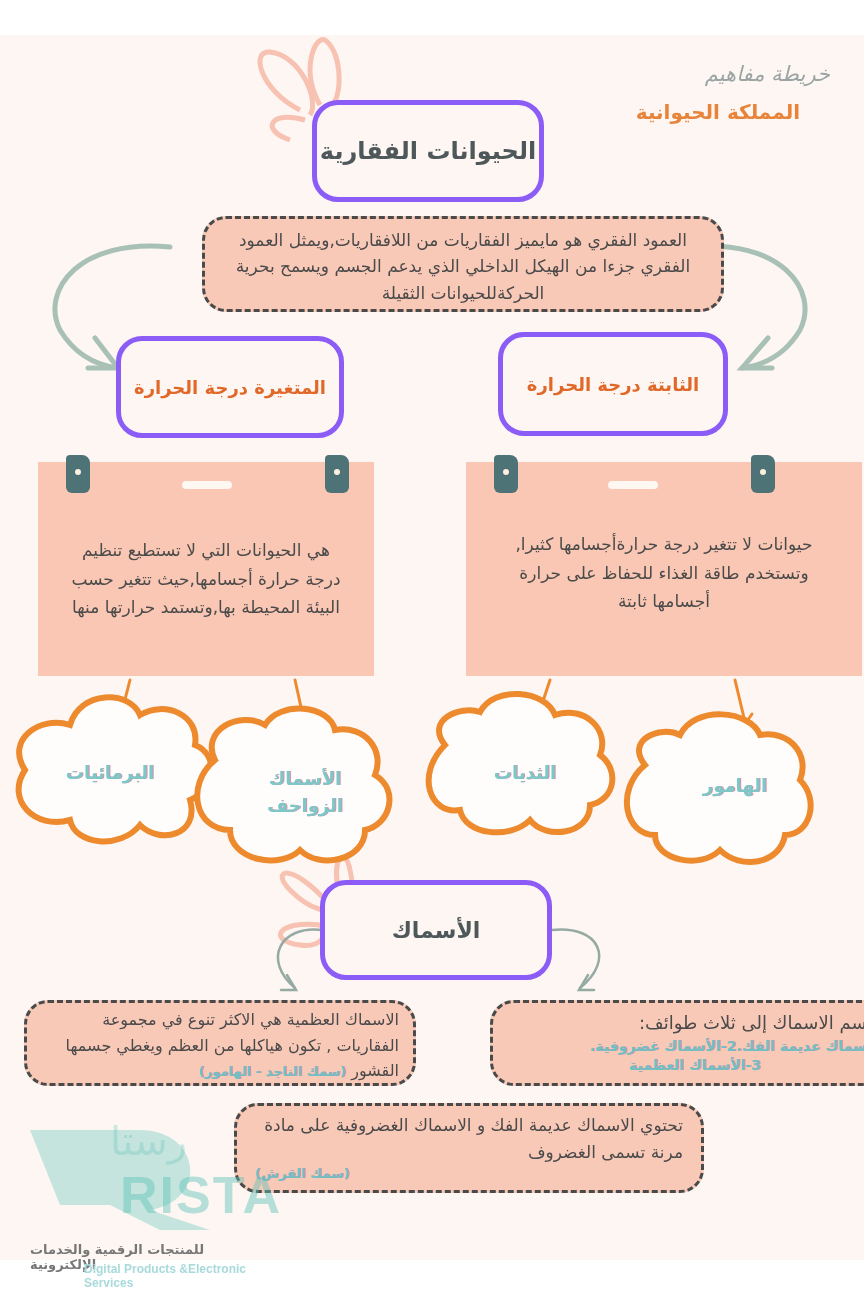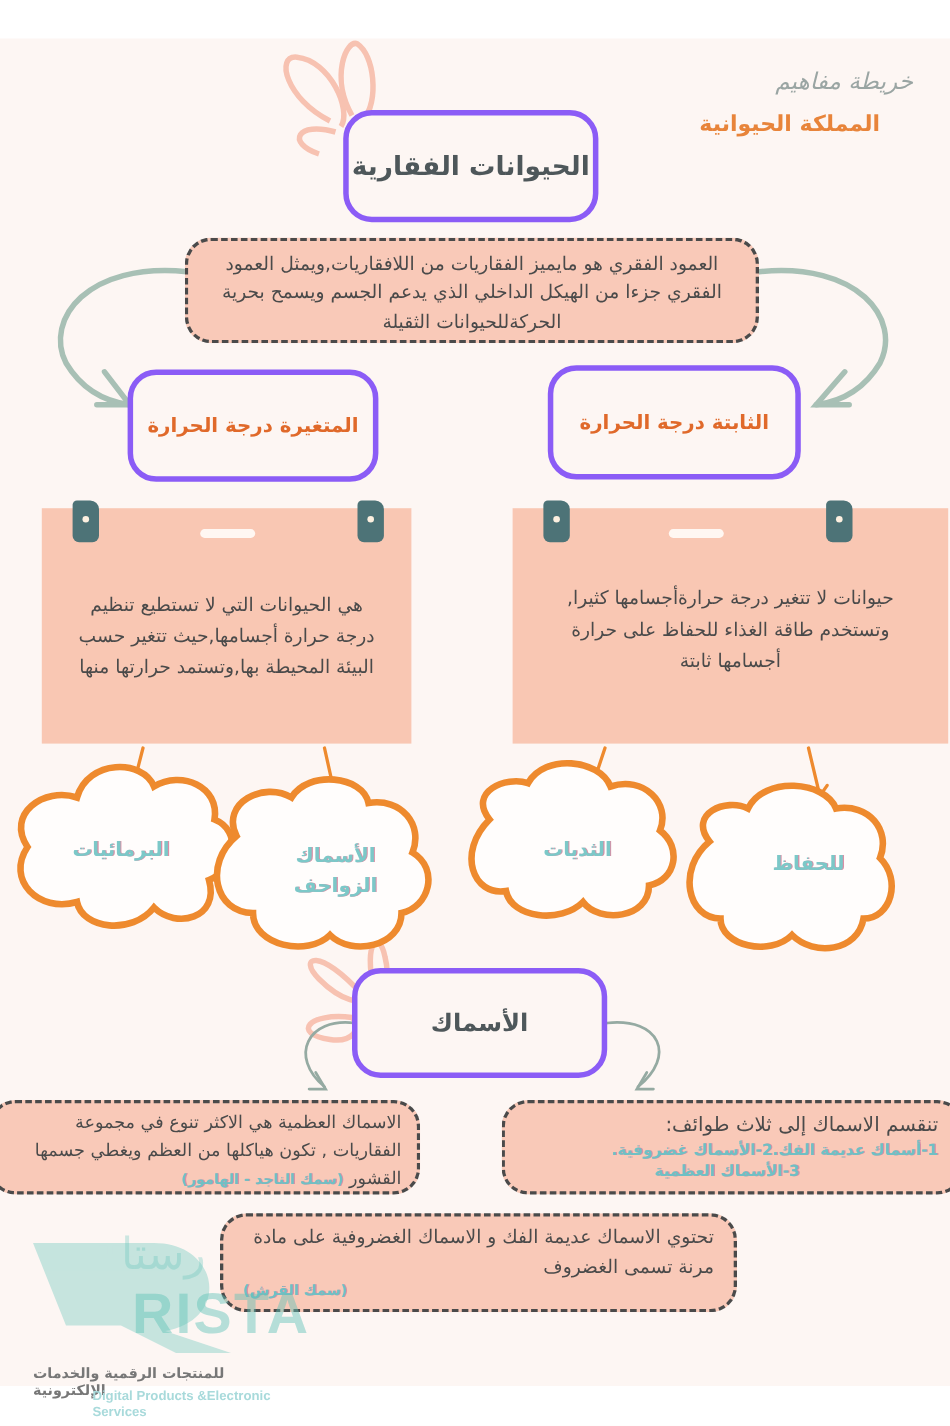--- a/index.html
+++ b/index.html
@@ -10,21 +10,21 @@
     .rtl { direction: rtl; }
     svg.deco { position: absolute; left: 0; top: 0; width: 864px; height: 1296px; pointer-events: none; }
 
     .hdr-sub { left: 640px; top: 62px; width: 190px; text-align: right; color: #9aa5a3; font-size: 21px; font-style: italic; letter-spacing: 1px; }
     .hdr-title { left: 600px; top: 100px; width: 200px; text-align: right; color: #e8843a; font-size: 20px; font-weight: bold; }
 
     .node { border: 5px solid #8b5cf6; border-radius: 26px; background: #fdf6f3; display: flex; align-items: center; justify-content: center; text-align: left; }
     .node-title { color: #4e575a; font-weight: bold; font-size: 24px; }
     .node-orange { color: #e0692a; font-weight: bold; font-size: 18px; }
 
-    .dash-box { background: #f9c9b8; border: 3px dashed #4a4a4a; border-radius: 24px; color: #4a4a4a; font-size: 17px; line-height: 1.55; text-align: center; }
+    .dash-box { background: #f9c9b8; border: 3px dashed #4a4a4a; border-radius: 24px; color: #4a4a4a; font-size: 17px; line-height: 1.55; text-align: center; margin-left: 34px; }
 
     .note { background: #f9c7b3; color: #4a4a4a; font-size: 17px; line-height: 1.7; text-align: center; display: flex; align-items: center; }
     .clip { position: absolute; width: 24px; height: 38px; background: #4d7377; border-radius: 4px 8px 6px 6px; }
     .clip::after { content: ""; position: absolute; left: 9px; top: 14px; width: 6px; height: 6px; border-radius: 50%; background: #fdf0e0; }
     .bar { position: absolute; width: 50px; height: 8px; background: #fff7f2; border-radius: 4px; }
 
     .cloud-label { color: #7cc8c8; font-weight: bold; font-size: 18px; text-align: center; text-shadow: 1px 0 0 #d98fa6; }
 
     .teal-text { color: #6fc0c4; font-weight: bold; text-shadow: 1px 0 0 #d98fa6; }
     .logo-ar { left: 30px; top: 1242px; width: 240px; text-align: left; color: #777; font-size: 13px; font-weight: bold; }
@@ -122,21 +122,21 @@
 <div class="abs note rtl" style="left:466px; top:462px; width:396px; height:214px; padding:30px 36px 22px;">
   <span>حيوانات لا تتغير درجة حرارةأجسامها كثيرا, وتستخدم طاقة الغذاء للحفاظ على حرارة أجسامها ثابتة</span>
 </div>
 <div class="clip" style="left:494px; top:455px;"></div>
 <div class="clip" style="left:751px; top:455px;"></div>
 <div class="bar" style="left:608px; top:481px;"></div>
 
 <div class="abs cloud-label rtl" style="left:40px; top:762px; width:140px;">البرمائيات</div>
 <div class="abs cloud-label rtl" style="left:240px; top:765px; width:130px; line-height:1.5;">الأسماك الزواحف</div>
 <div class="abs cloud-label rtl" style="left:460px; top:762px; width:130px;">الثديات</div>
-<div class="abs cloud-label rtl" style="left:670px; top:775px; width:130px;">للحفاظ</div>
+<div class="abs cloud-label rtl" style="left:670px; top:775px; width:130px;">الهامور</div>
 
 <div class="abs node" style="left:320px; top:880px; width:232px; height:100px;">
   <span class="node-title rtl" style="font-size:22px;">الأسماك</span>
 </div>
 
 <div class="abs dash-box rtl" style="left:-10px; top:1000px; width:392px; height:86px; padding:4px 14px 4px 10px; text-align:right; font-size:16px; line-height:1.6; overflow:hidden; white-space:normal;">
   <span>الاسماك العظمية هي الاكثر تنوع في مجموعة الفقاريات , تكون هياكلها من العظم ويغطي جسمها القشور</span>
   <span class="teal-text" style="font-size:13px;">(سمك الناجد - الهامور)</span>
 </div>
 

